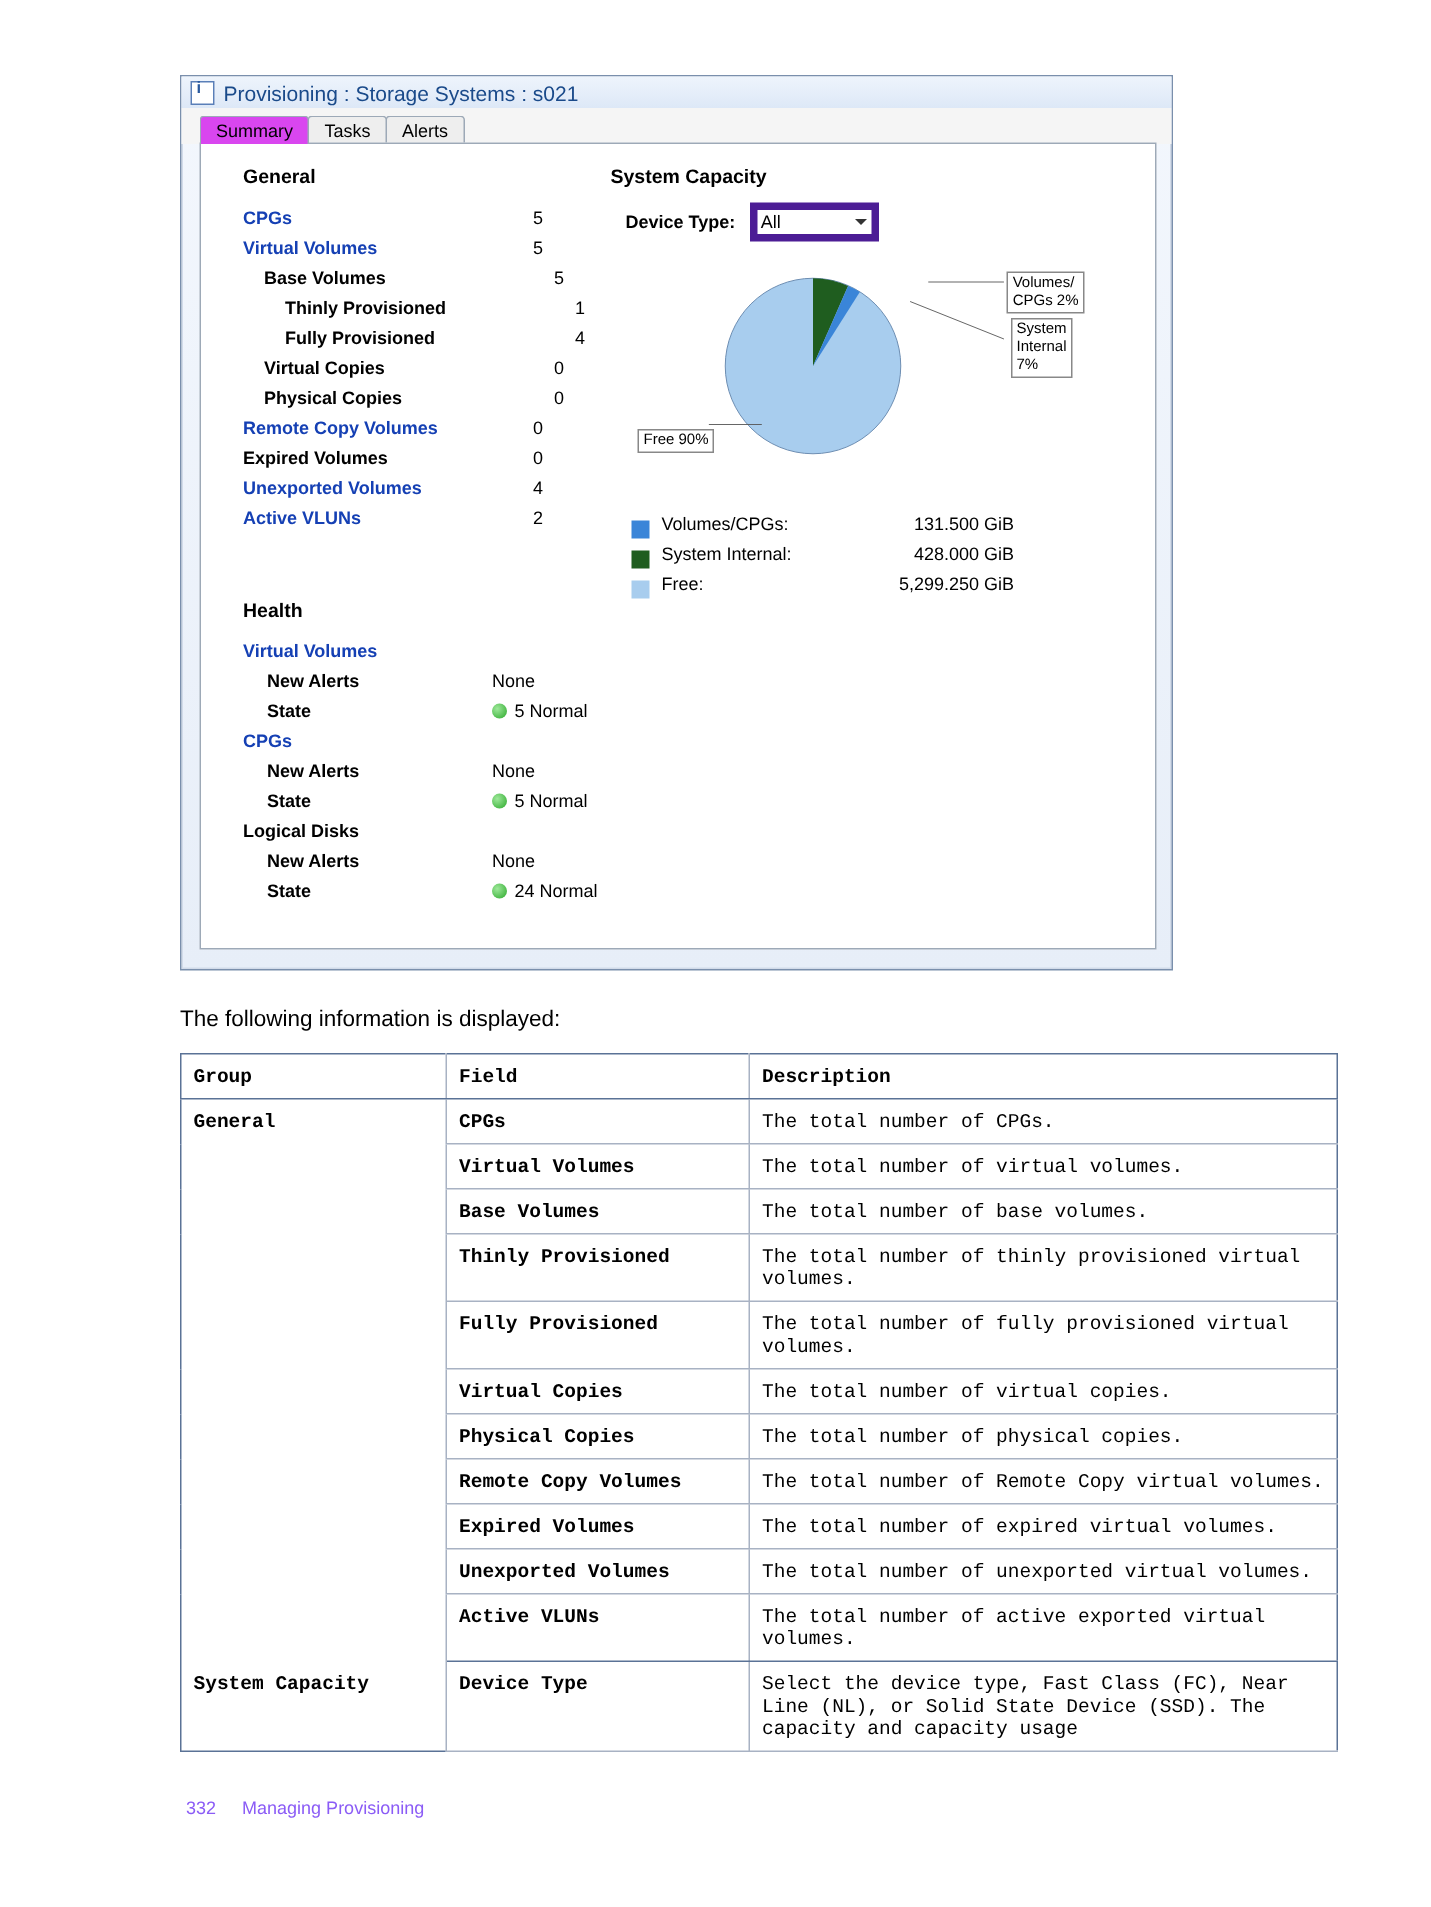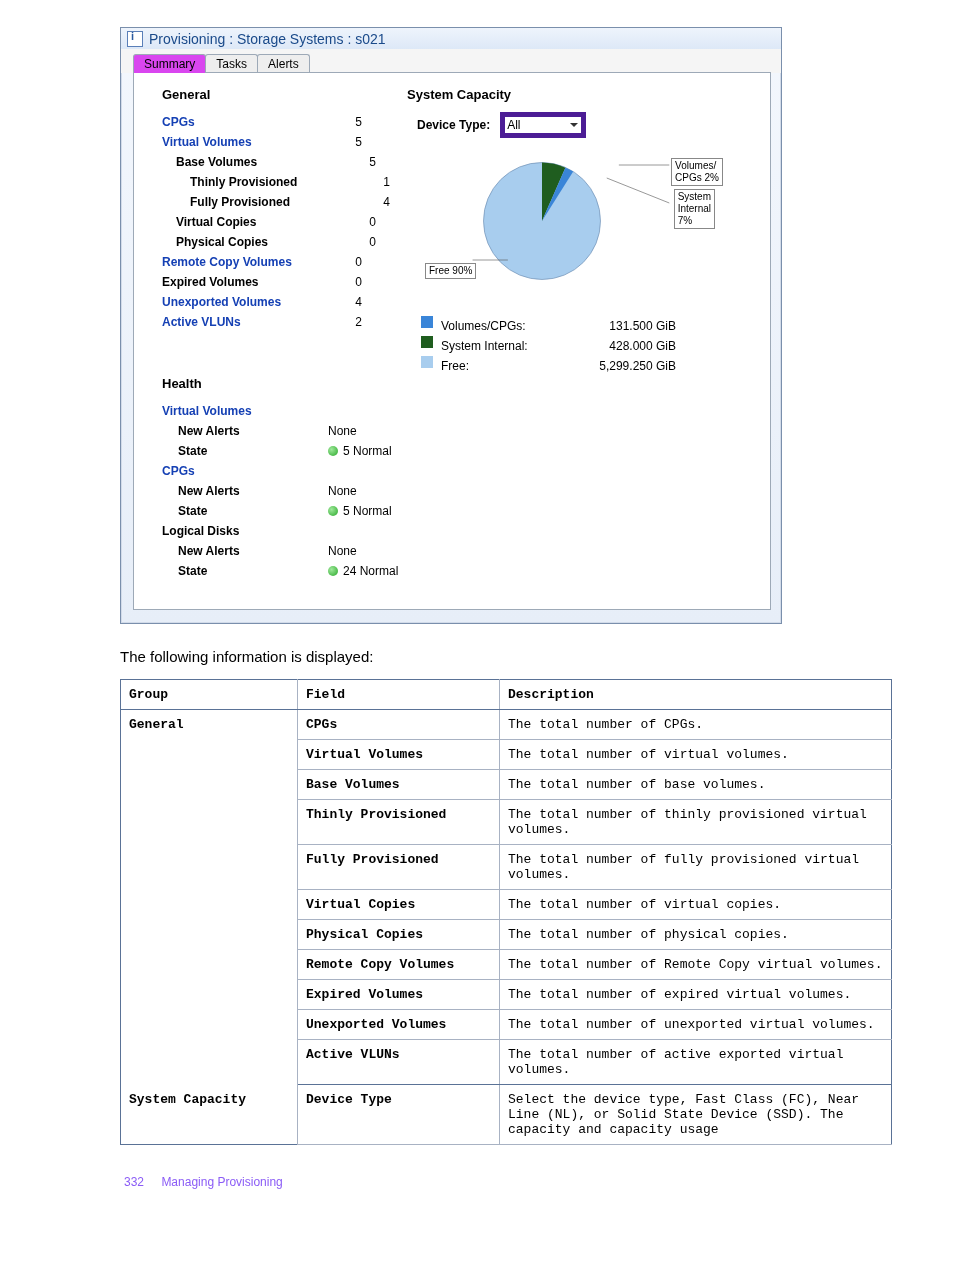--- a/index.html
+++ b/index.html
@@ -4,21 +4,21 @@
 <style>
   body {
     margin: 0;
     padding: 0;
     font-family: "Segoe UI", Arial, sans-serif;
     font-size: 13px;
     background: #fff;
     color: #000;
     width: 954px;
   }
-  .page-padding { padding: 27px 60px 40px 120px; }
+  .page-padding { padding: 50px 60px 40px 120px; }
   .app-window {
     border: 1px solid #7a8fac;
     background: linear-gradient(#f3f7fd, #e7eef8);
     box-shadow: 0 0 0 1px #d2dbe9 inset;
     width: 660px;
   }
   .titlebar {
     display: flex;
     align-items: center;
     padding: 3px 6px 2px 6px;
@@ -113,21 +113,21 @@
     font-size: 10px;
     line-height: 12px;
     padding: 1px 3px;
   }
   .callout.c1 { right: 27px; top: 10px; }
   .callout.c2 { right: 35px; top: 41px; }
   .callout.c3 { left: 18px; top: 115px; }
   .line-svg { position: absolute; left:0; top:0; width:100%; height:100%; pointer-events:none; }
 
   .legend-area { margin-left: 14px; }
-  .leg-row { display: flex; align-items: flex-start; font-size: 12px; line-height: 20px; }
+  .leg-row { display: flex; align-items: flex-end; font-size: 12px; line-height: 20px; }
   .leg-sw { width: 12px; height: 12px; margin-right: 8px; }
   .leg-label { width: 125px; }
   .leg-val { width: 110px; text-align: right; }
 
   .health-sect { }
   .health-row { display: flex; align-items: center; line-height: 20px; font-size: 12px; }
   .health-row .h-label { width: 150px; font-weight: bold; }
   .health-row .h-label.link { color: #1540b4; cursor: pointer; }
   .health-row .h-label.sub { font-weight: bold; padding-left: 16px; color: #000; }
   .status-dot { width: 10px; height: 10px; border-radius: 5px; margin-right: 5px; }

